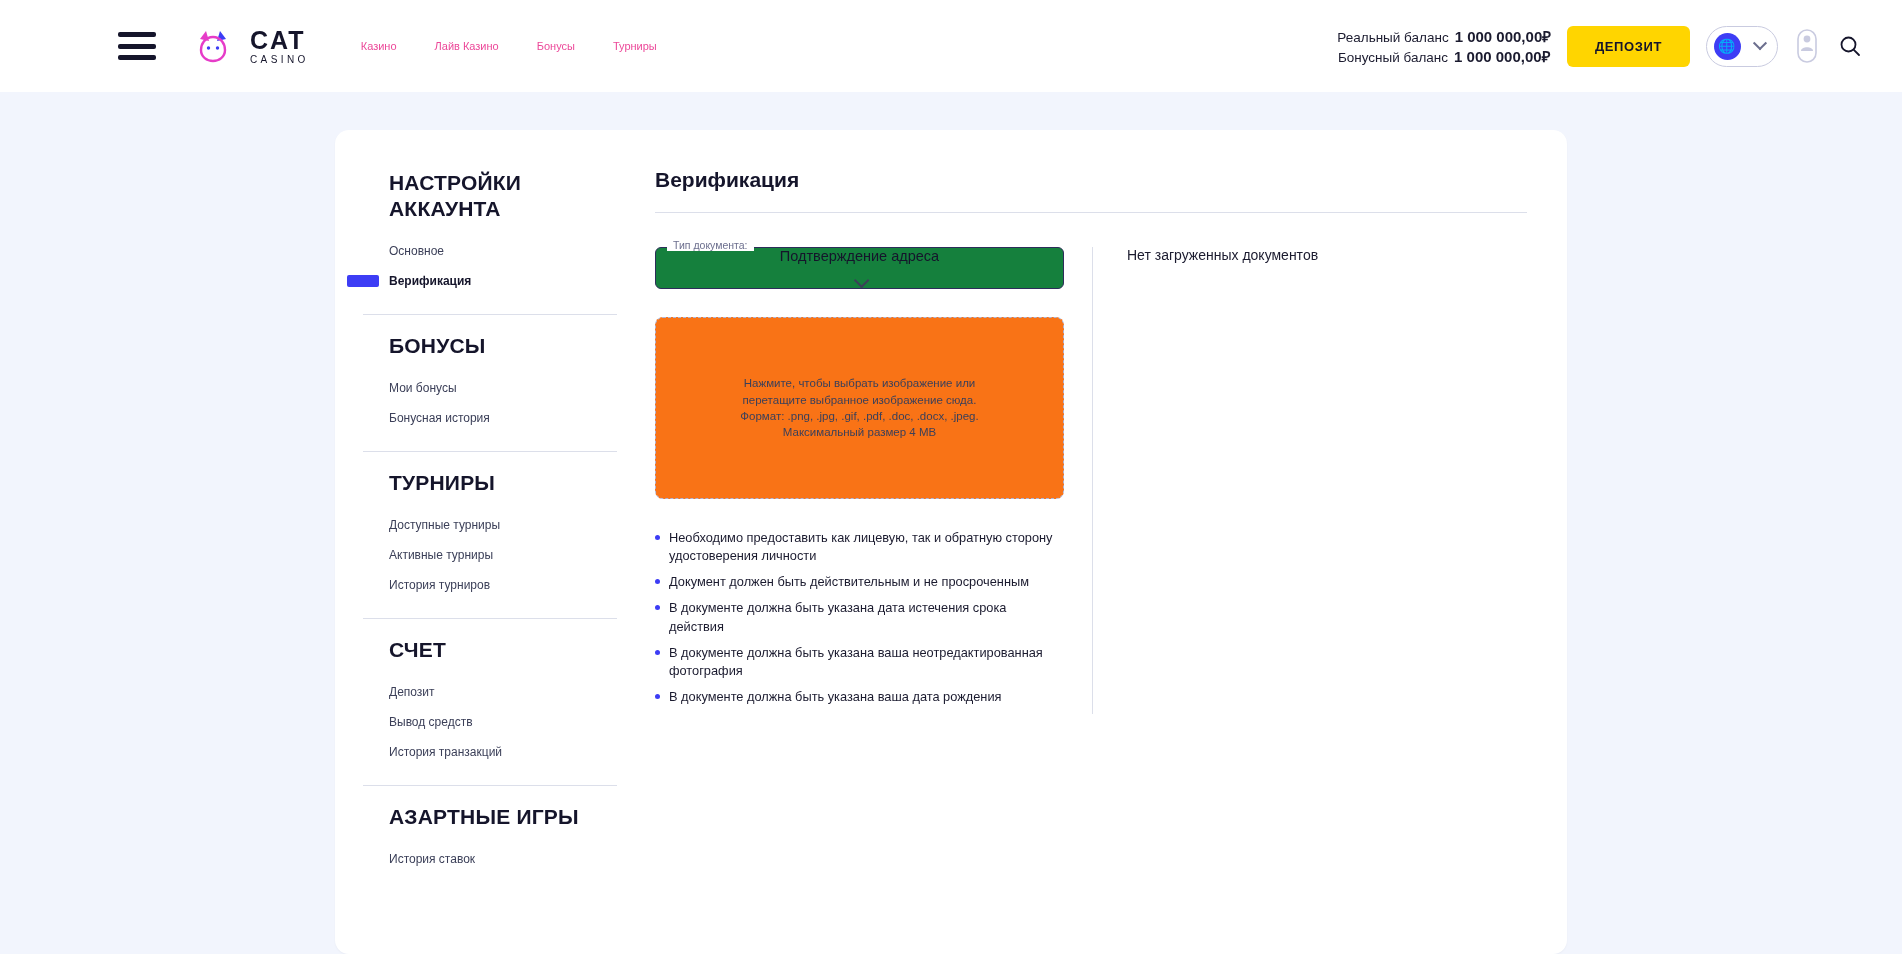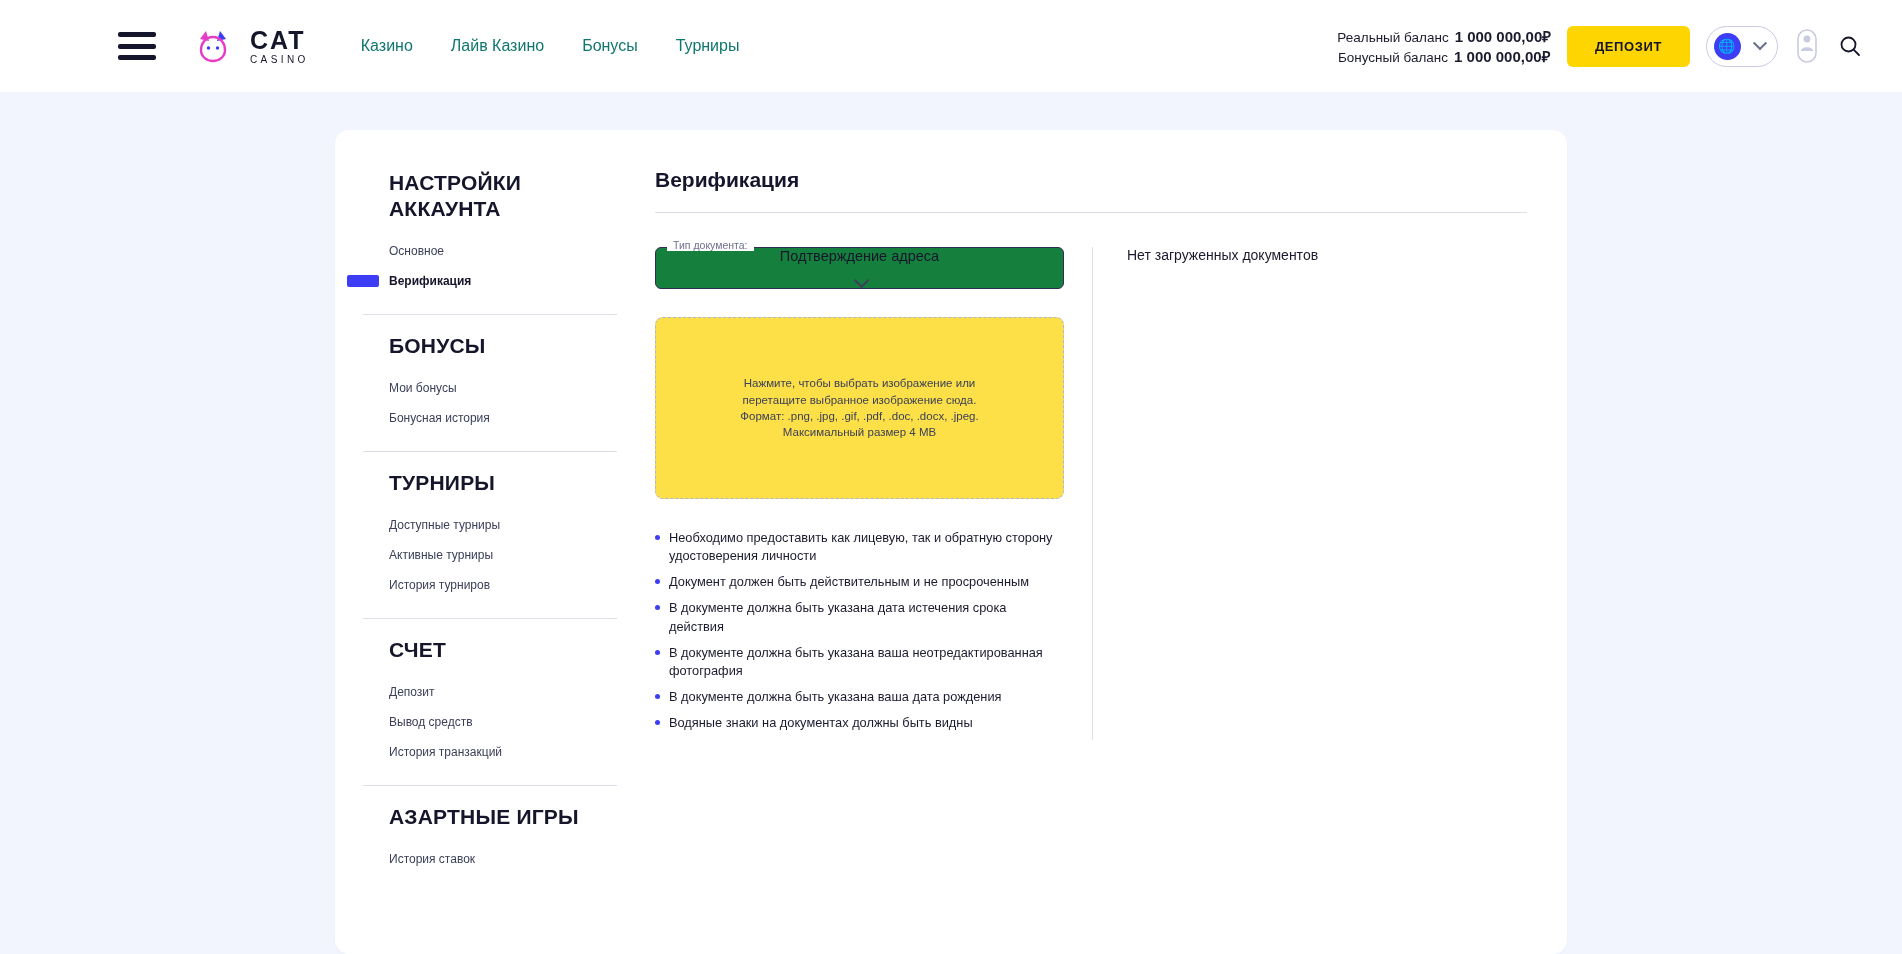--- a/index.html
+++ b/index.html
@@ -27,21 +27,21 @@
 
   .logo { display:flex; align-items:center; gap:20px; margin-right: 52px; }
   .logo-mark { width: 34px; height: 34px; position: relative; }
   .logo-mark svg { display:block; }
   .logo-text { line-height: 1; }
   .logo-cat { font-size: 25px; font-weight: 700; letter-spacing: 2px; color:#15152b; display:block; }
   .logo-casino { font-size: 10px; letter-spacing: 3.4px; color:#15152b; display:block; margin-top:2px; }
 
   .nav { display:flex; align-items:center; gap: 38px; }
   .nav a {
-    font-size: 16px; color:#0f766e; text-decoration:none; font-weight: 400;
+    font-size: 11px; color:#ec4899; text-decoration:none; font-weight: 400;
   }
 
   .header-right { margin-left:auto; display:flex; align-items:center; gap: 16px; }
   .balances { display:flex; flex-direction:column; text-align:center; }
   .bal-row { font-size: 13.5px; color:#1b1b2f; white-space:nowrap; }
   .bal-row b { font-size: 15px; font-weight:700; margin-left:6px; }
 
   .deposit-btn {
     background:#ffd500; color:#15152b; border:none; border-radius: 6px;
     font-size: 13px; font-weight: 700; letter-spacing: .6px;
@@ -103,21 +103,21 @@
   }
   .select-box {
     height: 42px; border: 1px solid #2d2d5a; border-radius: 6px;
     display:flex; align-items:center; justify-content:space-between;
     padding: 0 16px; font-size: 14.5px; color:#15152b; cursor:pointer; background:#15803d;flex-direction:column;
   }
   .select-chev { width: 11px; height: 11px; border-right: 2px solid #3c4059; border-bottom: 2px solid #3c4059; transform: rotate(45deg) translateY(-3px); }
 
   .dropzone {
     height: 182px; border: 1px dashed #aeb6d8; border-radius: 8px;
-    background: #fde047; display:flex; flex-direction:column; align-items:center; justify-content:center;
+    background: #f97316; display:flex; flex-direction:column; align-items:center; justify-content:center;
     text-align:center; font-size: 11.5px; color:#3c4059; line-height: 1.42; cursor:pointer; padding: 0 22px;
   }
   .dropzone p { margin: 0; }
   .dz-main { max-width: 250px; }
 
   .rules { margin: 30px 0 0 0; padding: 0; list-style: none; }
   .rules li {
     position: relative; font-size: 12.8px; color:#1b1b2f; line-height: 1.42;
     padding-left: 14px; margin-bottom: 8px;
   }
@@ -253,21 +253,20 @@
               <p>Формат: .png, .jpg, .gif, .pdf, .doc, .docx, .jpeg.</p>
               <p>Максимальный размер 4 MB</p>
             </div>
 
             <ul class="rules">
               <li>Необходимо предоставить как лицевую, так и обратную сторону удостоверения личности</li>
               <li>Документ должен быть действительным и не просроченным</li>
               <li>В документе должна быть указана дата истечения срока действия</li>
               <li>В документе должна быть указана ваша неотредактированная фотография</li>
               <li>В документе должна быть указана ваша дата рождения</li>
-              <li>Водяные знаки на документах должны быть видны</li>
             </ul>
           </div>
 
           <div class="col-right">
             <div class="empty-docs">Нет загруженных документов</div>
           </div>
         </div>
       </section>
 
     </div>

